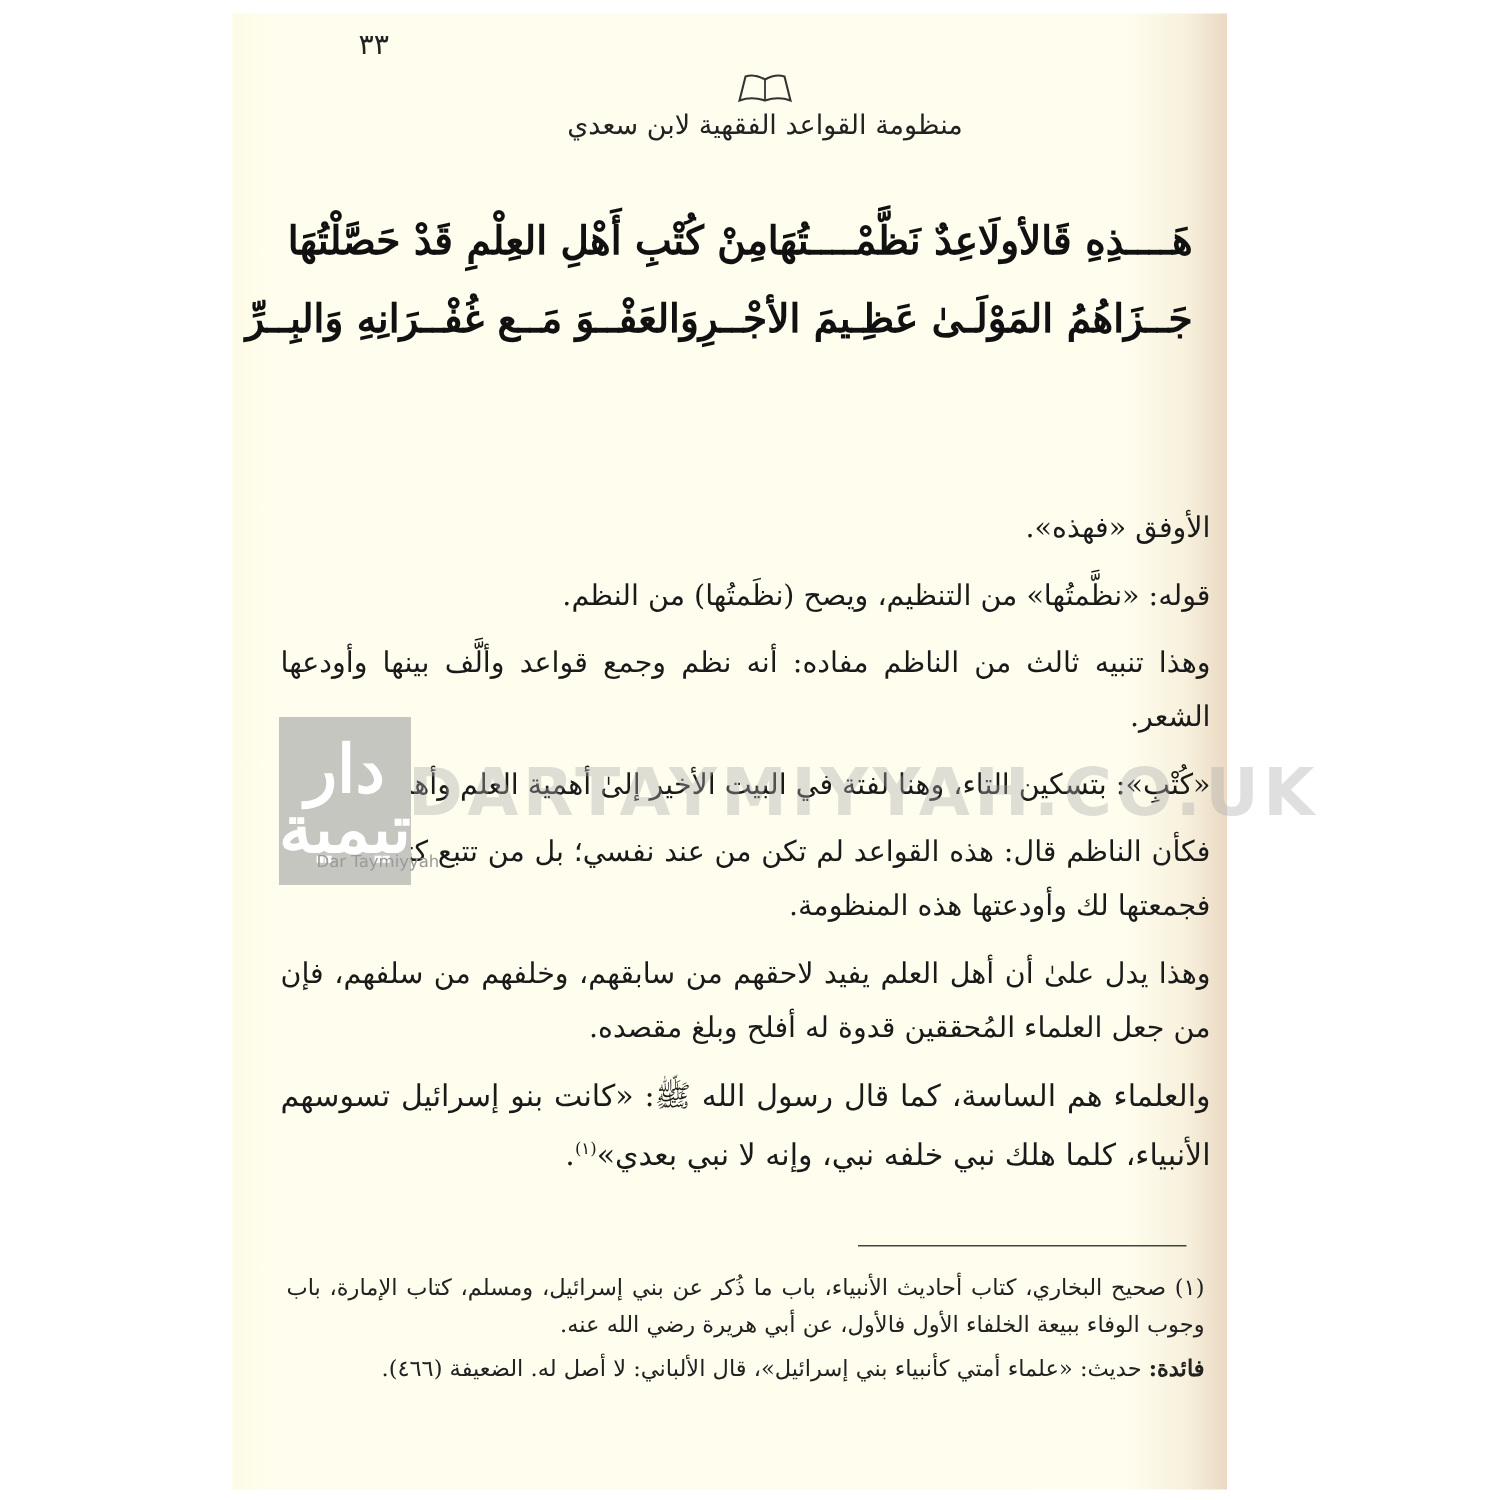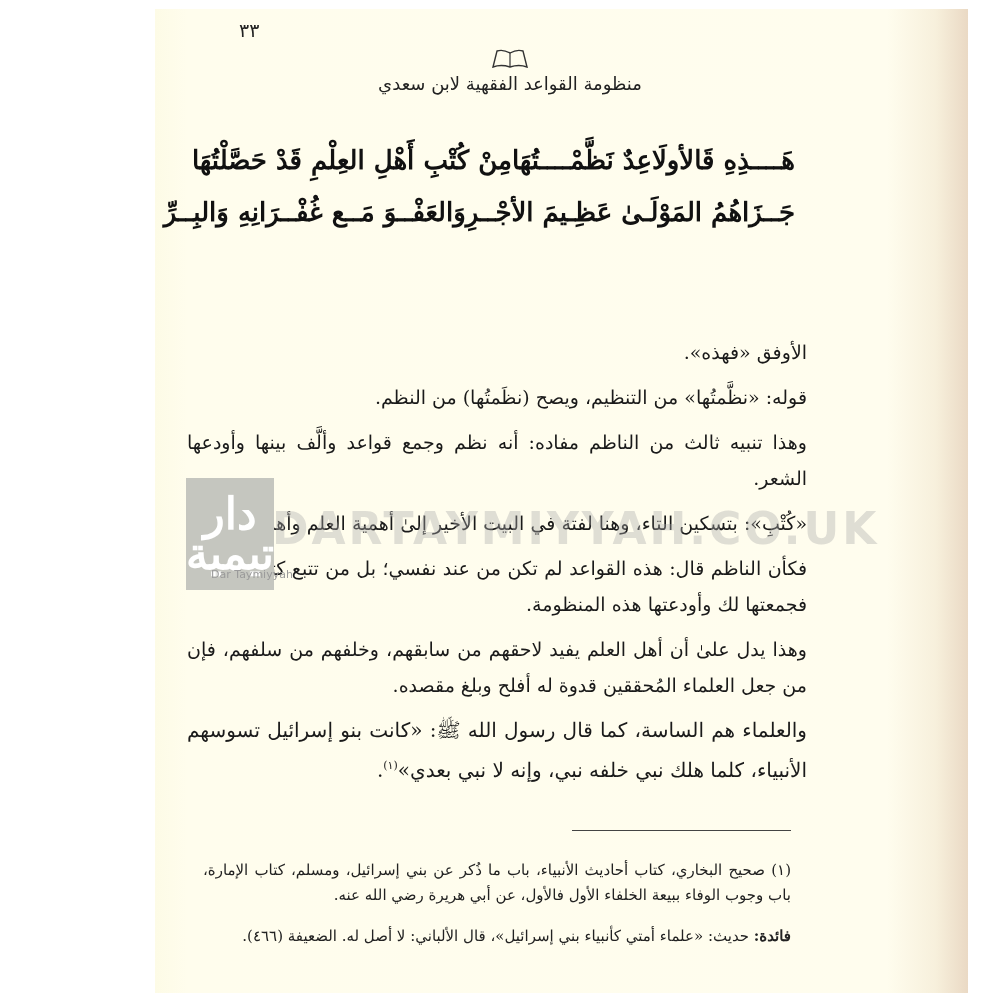--- a/index.html
+++ b/index.html
@@ -2,23 +2,24 @@
 <html><head>
   <meta charset="utf-8">
   <style>
     html, body { margin: 0; padding: 0; }
     body {
       width: 1000px; height: 1000px; background: #ffffff;
       position: relative; overflow: hidden;
       font-family: "DejaVu Serif", serif;
     }
     .page {
-      position: absolute; left: 155px; top: 9px; width: 813px; height: 984px;
+      position: absolute; left: 155px; top: 9px; width: 647px; height: 984px;
       background: linear-gradient(to right, #fdfbe6 0%, #fffded 4%, #fffdee 90%, #f7f0dc 96%, #ead9c4 100%);
       color: #1a1a1a;
+      padding-left: 16px;
     }
     .page-num {
       position: absolute; left: 84px; top: 10px; font-size: 19px; letter-spacing: 1px;
       font-family: "DejaVu Sans", sans-serif; color: #222;
     }
     .running-head {
       position: absolute; left: 60px; top: 38px; width: 590px; height: 30px;
       display: flex; flex-direction: column; align-items: center;
     }
     .book-icon { width: 38px; height: 22px; flex: 0 0 auto; }
@@ -48,21 +49,21 @@
     .para { margin: 0 0 9px 0; }
     .para b { font-weight: normal; }
     .para.bold-lines { font-size: 20px; }
     sup.fn { font-size: 11px; }
 
     .fn-rule { position: absolute; left: 417px; top: 821px; width: 219px; border-top: 1.5px solid #444; }
     .footnotes {
       position: absolute; left: 32px; top: 833px; width: 620px; direction: rtl; text-align: justify;
       font-size: 15px; line-height: 25px; color: #222;
     }
-    .footnotes p { margin: 16px; }
+    .footnotes p { margin: 4px; }
 
     .wm-logo {
       position: absolute; left: 186px; top: 478px; width: 88px; height: 112px; background: #c5c6bf;
       display: flex; align-items: center; justify-content: center; overflow: hidden;
     }
     .wm-logo-glyph { color: #ffffff; font-size: 44px; font-weight: bold; direction: rtl; line-height: 40px; text-align: center; }
     .wm-caption { position: absolute; left: 186px; top: 568px; font-size: 11px; color: #9a9a9a; font-family: "DejaVu Sans", sans-serif; margin-left: 25px; }
     .wm-text {
       position: absolute; left: 272px; top: 503px; font-size: 44px; letter-spacing: 3px; font-weight: bold;
       color: rgba(170,170,170,0.38); font-family: "DejaVu Sans", sans-serif; white-space: nowrap; pointer-events: none;

